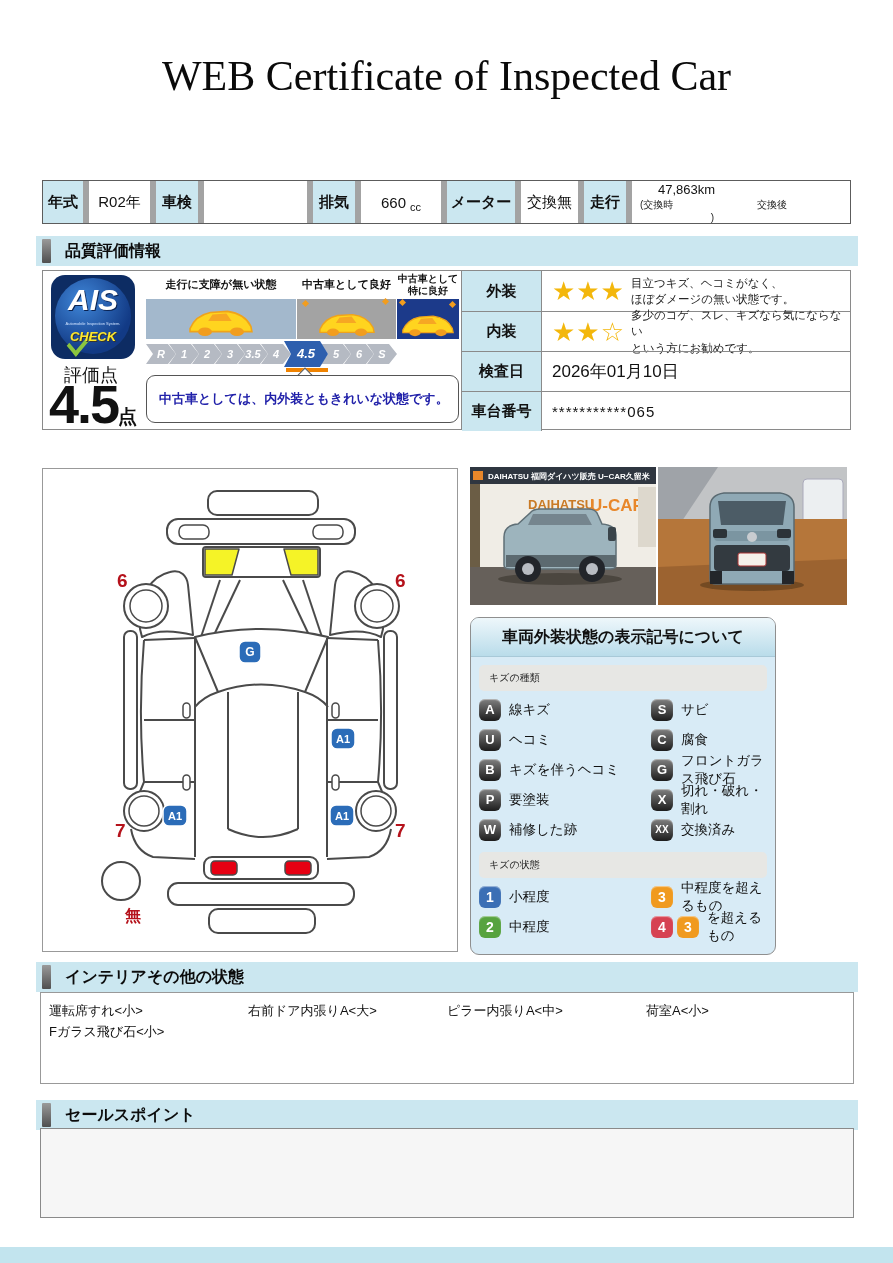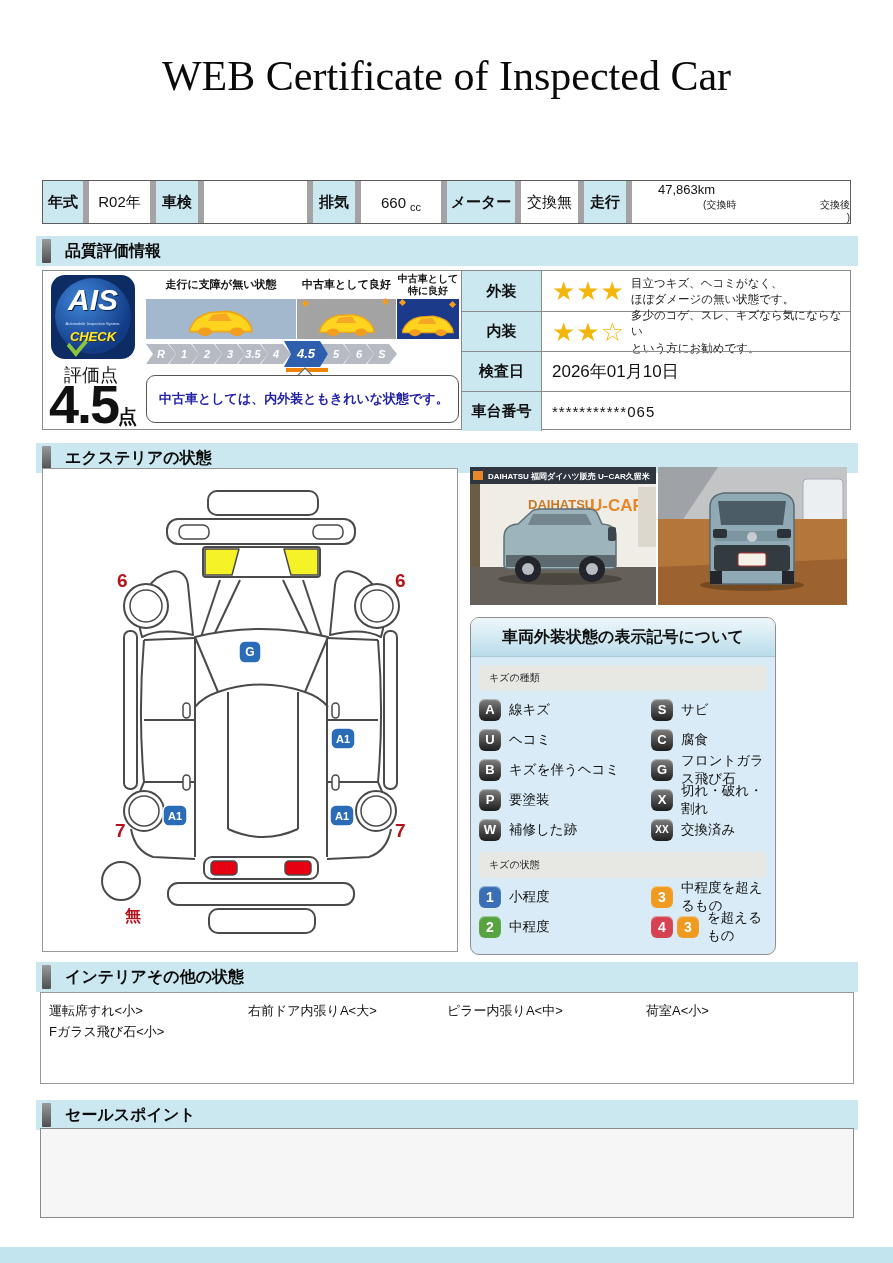--- a/index.html
+++ b/index.html
@@ -10,21 +10,21 @@
   .title{left:0;top:52px;width:893px;text-align:center;font-family:"Liberation Serif","DejaVu Serif",serif;
          font-size:42px;color:#0a0a0a;}
   .vname{left:42px;top:138px;font-size:24px;font-weight:bold;}
   
   .spec{left:42px;top:180px;width:809px;height:44px;display:flex;border:1px solid #5c5c5c;box-sizing:border-box;}
   .spec>div{border-right:6px solid #a3a3a3;box-sizing:border-box;display:flex;align-items:center;justify-content:center;font-size:15px;}
   .spec>div:last-child{border-right:none;}
   .spec .lab{background:#cbe7f0;font-weight:bold;}
   .mile{flex-direction:column;align-items:flex-start !important;justify-content:center;padding-left:8px;}
   .mile .km{font-size:13px;padding-left:18px;}
-  .mile .note{font-size:10px;color:#222;margin-top:1px;text-align:right;}
+  .mile .note{font-size:10px;color:#222;margin-top:1px;}
   .mile .note span{display:inline-block;}
   
   .sec{left:36px;width:822px;height:30px;background:#cbe7f0;display:flex;align-items:center;}
   .sec .bar{width:9px;height:24px;margin:0 14px 0 6px;background:linear-gradient(180deg,#9a9a9a,#4f4f4f);border-radius:1px;}
   .sec .txt{font-size:16px;font-weight:bold;color:#0c0c0c;}
   
   .qpanel{left:42px;top:270px;width:809px;height:160px;border:1px solid #8a8a8a;box-sizing:border-box;background:#fff;}
   .ais{left:8px;top:4px;width:84px;height:84px;border-radius:14px;background:#0d2c63;overflow:hidden;}
   .ais .circ{position:absolute;left:4px;top:3px;width:76px;height:76px;border-radius:50%;
              background:radial-gradient(circle at 35% 30%,#3f86d8,#123a85 70%);}
@@ -223,24 +223,20 @@
         <div class="ql">検査日</div>
         <div class="qv qval">2026年01月10日</div>
       </div>
       <div class="qrow" style="top:120px">
         <div class="ql">車台番号</div>
         <div class="qv qvin">***********065</div>
       </div>
     </div>
   </div>
 
-  <div class="abs sec" style="top:443px">
-    <div class="bar"></div>
-    <div class="txt">エクステリアの状態</div>
-  </div>
 
   <div class="abs diagbox">
     <svg width="414" height="482" viewBox="0 0 414 482">
       <g fill="#fff" stroke="#4a4a4a" stroke-width="2" stroke-linejoin="round">
         <rect x="165" y="22" width="110" height="24" rx="9"></rect>
         <rect x="124" y="50" width="188" height="25" rx="11"></rect>
         <rect x="136" y="56" width="30" height="14" rx="6" stroke-width="1.5"></rect>
         <rect x="270" y="56" width="30" height="14" rx="6" stroke-width="1.5"></rect>
         <rect x="160" y="78" width="117" height="30" rx="3"></rect>
         <polygon points="162,80 196,80 189,106 162,106" fill="#f5f327" stroke-width="1.5"></polygon>

